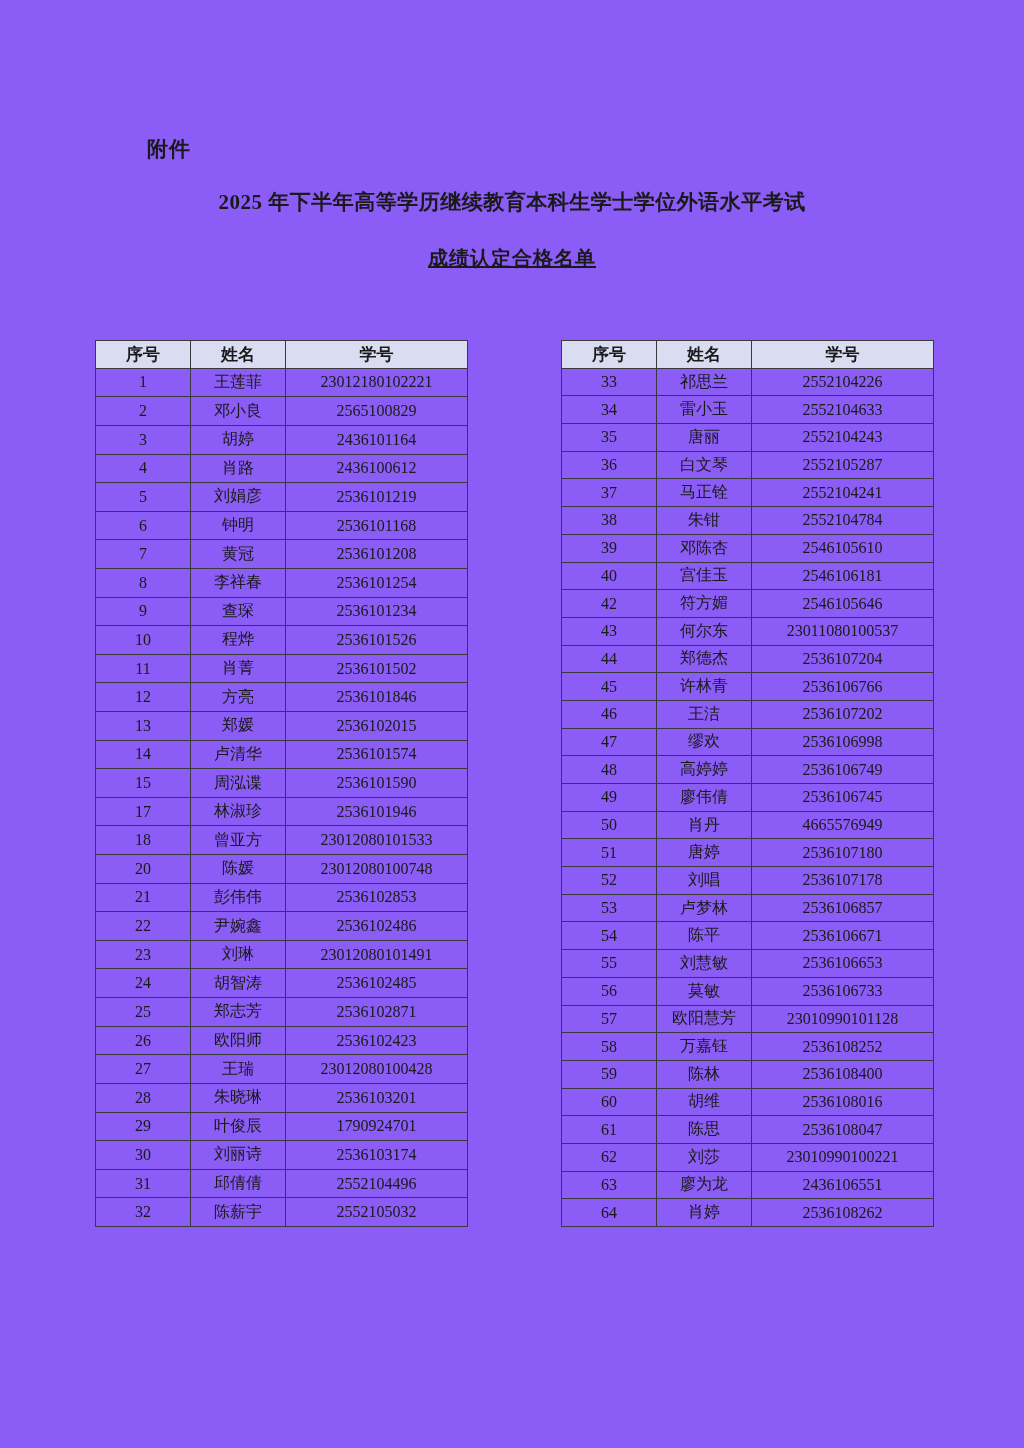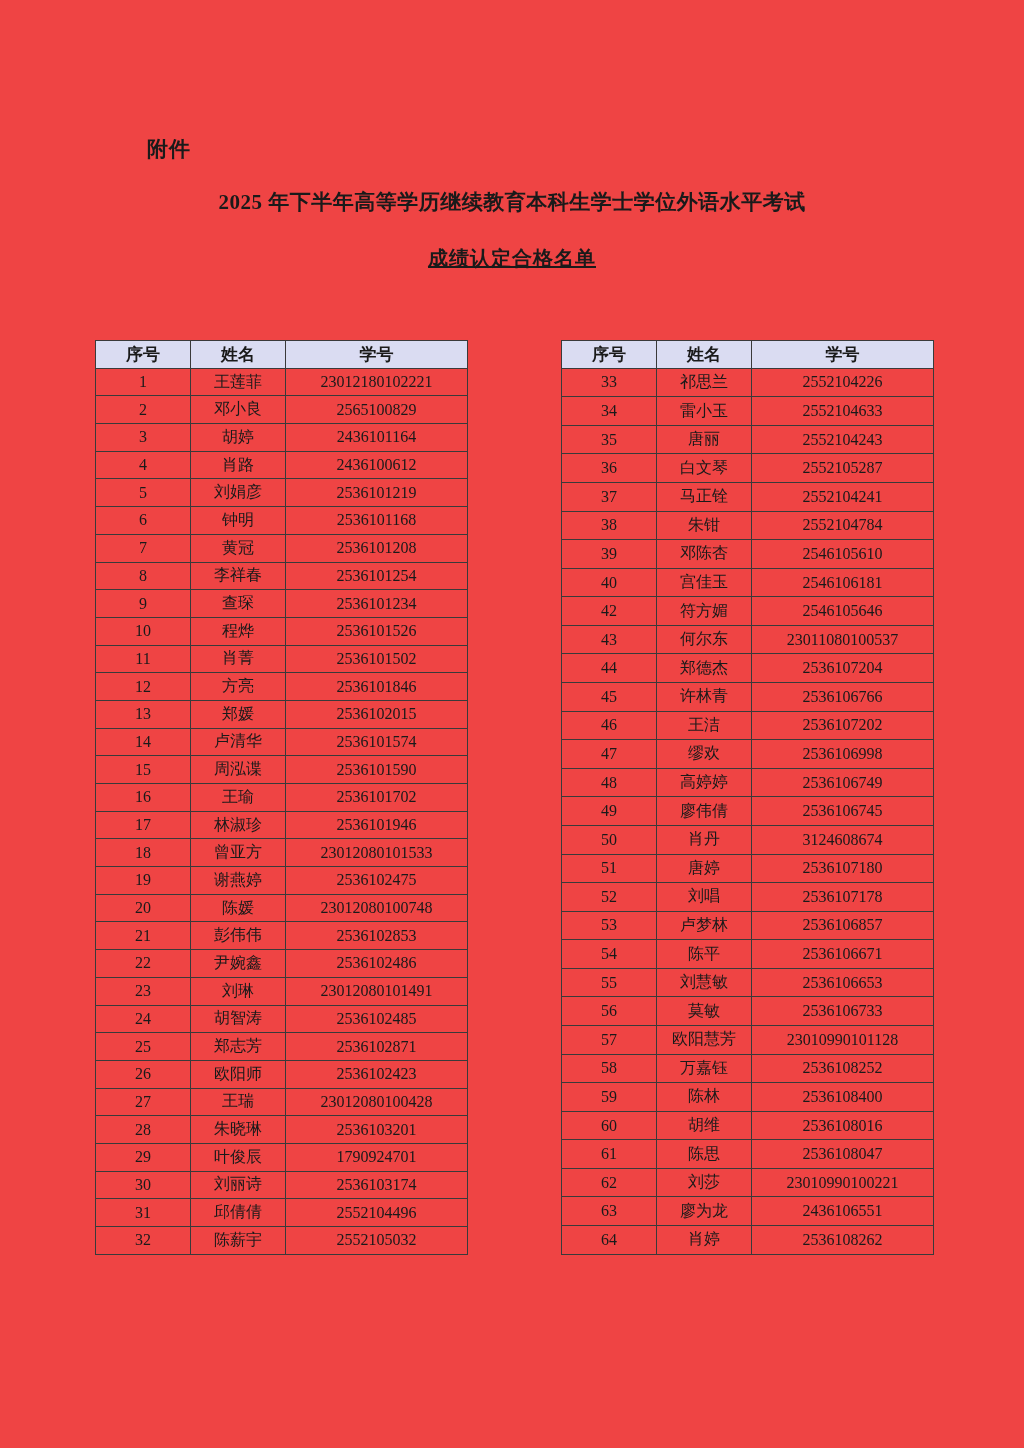--- a/index.html
+++ b/index.html
@@ -6,21 +6,21 @@
     margin: 0;
     padding: 0;
     background: #ffffff;
     font-family: "Liberation Serif", "DejaVu Serif", serif;
     color: #1a1a1a;
   }
   .page {
     position: relative;
     width: 1024px;
     height: 1448px;
-    background: #ef4444;
+    background: #8b5cf6;
     overflow: hidden;
   }
   .attachment-label {
     position: absolute;
     left: 147px;
     top: 135px;
     font-size: 21px;
     font-weight: bold;
     letter-spacing: 1px;
   }
@@ -178,38 +178,28 @@
             <td>14</td>
             <td>卢清华</td>
             <td>2536101574</td>
           </tr>
           <tr>
             <td>15</td>
             <td>周泓谍</td>
             <td>2536101590</td>
           </tr>
           <tr>
-            <td>16</td>
-            <td>王瑜</td>
-            <td>2536101702</td>
-          </tr>
-          <tr>
             <td>17</td>
             <td>林淑珍</td>
             <td>2536101946</td>
           </tr>
           <tr>
             <td>18</td>
             <td>曾亚方</td>
             <td>23012080101533</td>
-          </tr>
-          <tr>
-            <td>19</td>
-            <td>谢燕婷</td>
-            <td>2536102475</td>
           </tr>
           <tr>
             <td>20</td>
             <td>陈媛</td>
             <td>23012080100748</td>
           </tr>
           <tr>
             <td>21</td>
             <td>彭伟伟</td>
             <td>2536102853</td>
@@ -362,21 +352,21 @@
             <td>2536106749</td>
           </tr>
           <tr>
             <td>49</td>
             <td>廖伟倩</td>
             <td>2536106745</td>
           </tr>
           <tr>
             <td>50</td>
             <td>肖丹</td>
-            <td>3124608674</td>
+            <td>4665576949</td>
           </tr>
           <tr>
             <td>51</td>
             <td>唐婷</td>
             <td>2536107180</td>
           </tr>
           <tr>
             <td>52</td>
             <td>刘唱</td>
             <td>2536107178</td>

